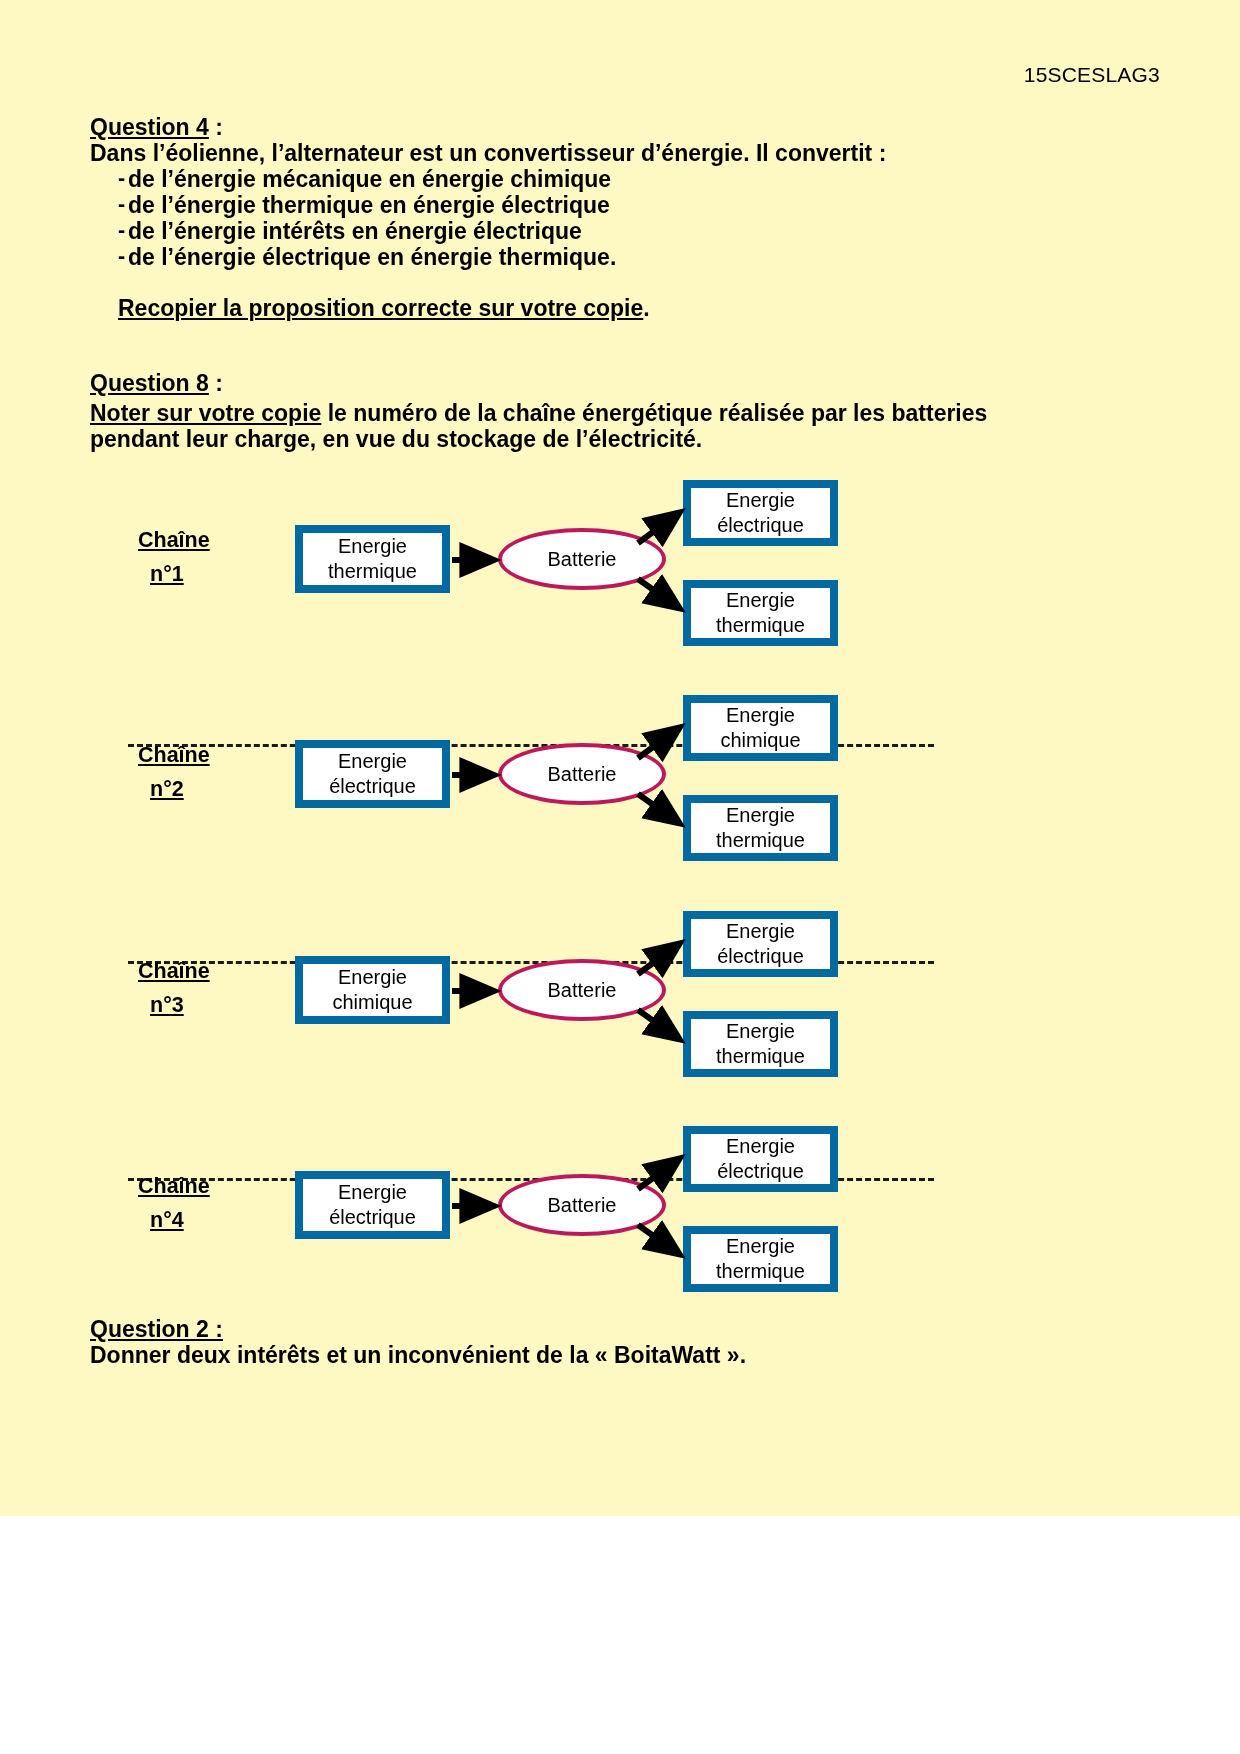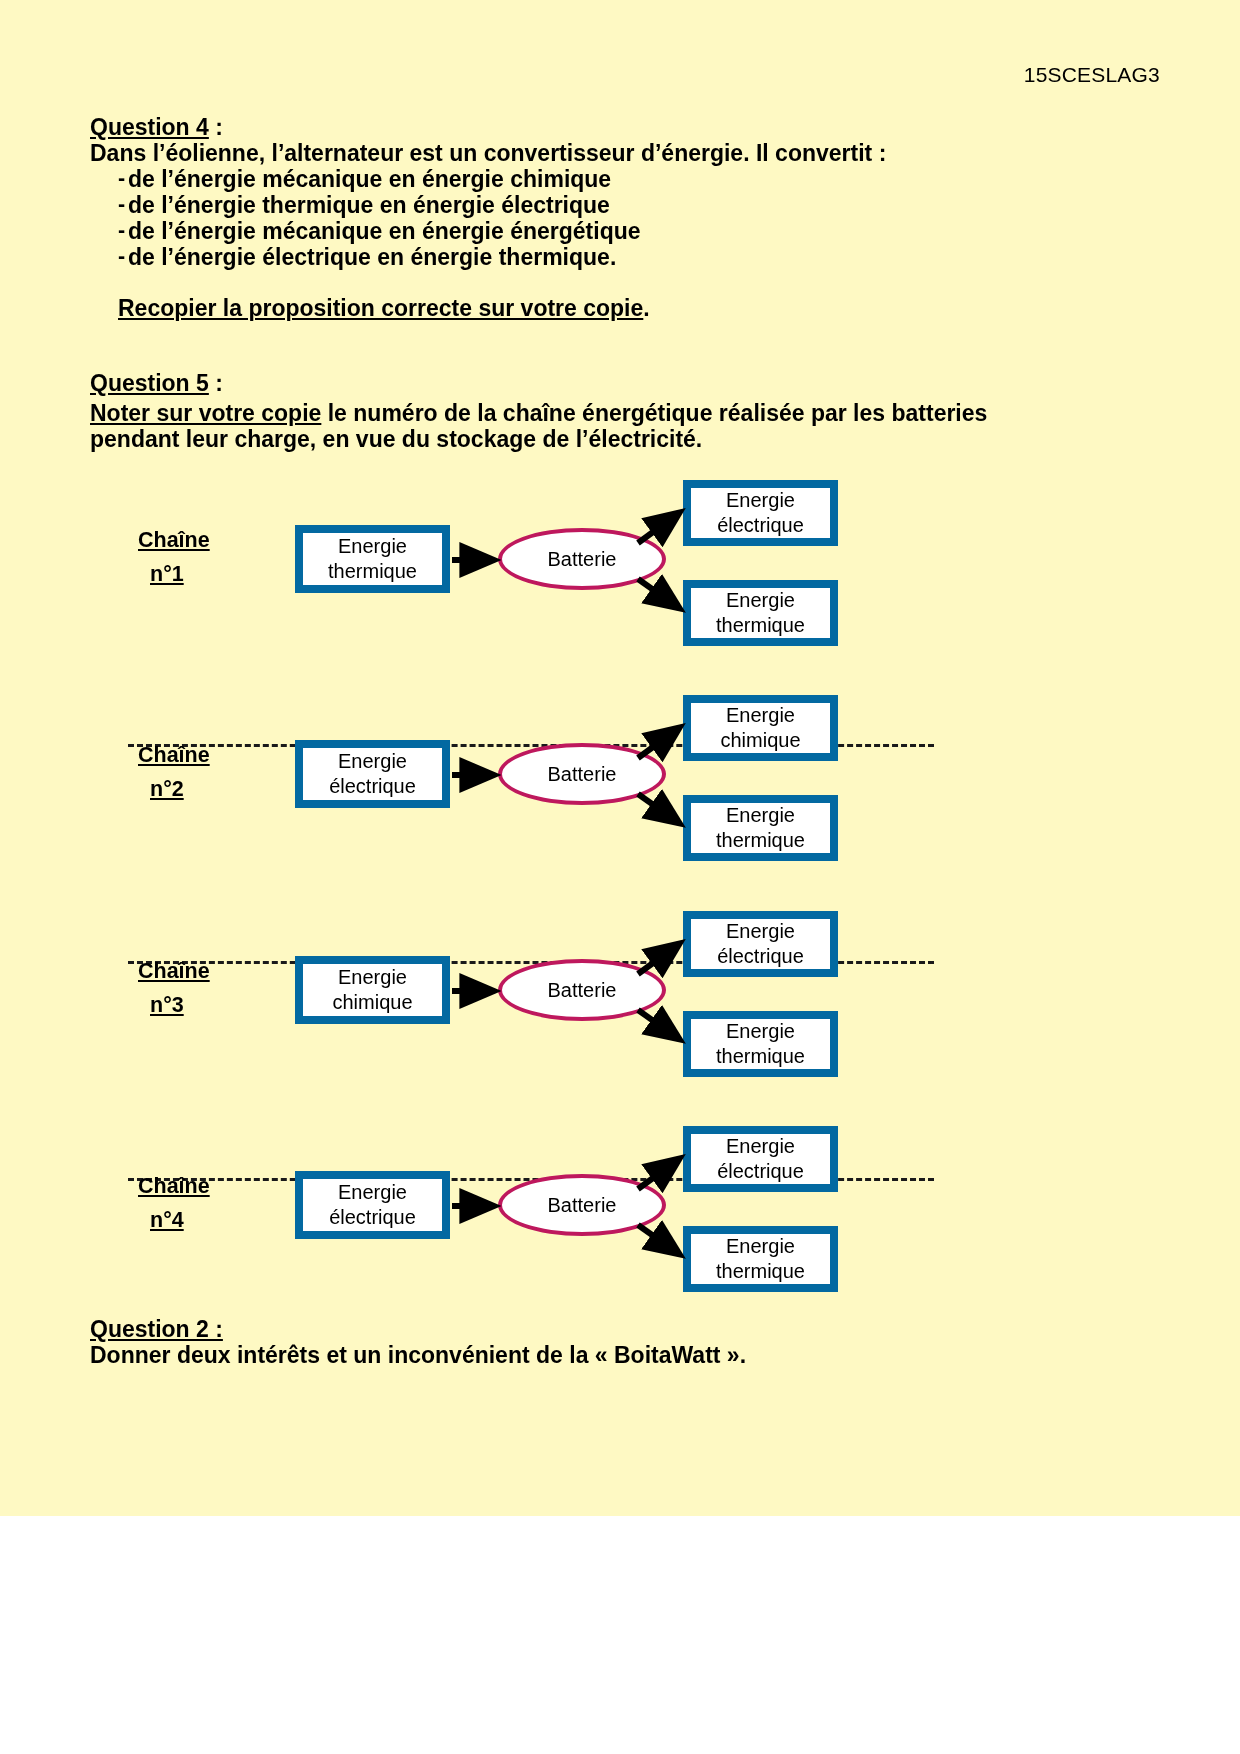--- a/index.html
+++ b/index.html
@@ -190,31 +190,31 @@
     <div class="bullet-row">
       <span class="bullet-dash">-</span>
       <span class="bullet-text">de l’énergie mécanique en énergie chimique</span>
     </div>
     <div class="bullet-row">
       <span class="bullet-dash">-</span>
       <span class="bullet-text">de l’énergie thermique en énergie électrique</span>
     </div>
     <div class="bullet-row">
       <span class="bullet-dash">-</span>
-      <span class="bullet-text">de l’énergie mécanique en énergie énergétique</span>
+      <span class="bullet-text">de l’énergie intérêts en énergie électrique</span>
     </div>
     <div class="bullet-row">
       <span class="bullet-dash">-</span>
       <span class="bullet-text">de l’énergie électrique en énergie thermique.</span>
     </div>
   </div>
 
   <div class="recopier body-text" style="top:295px;"><span class="u">Recopier la proposition correcte sur votre copie</span><span>.</span></div>
 
-  <div class="q-heading body-text" style="top:370px;"><span class="u">Question 5</span><span> :</span></div>
+  <div class="q-heading body-text" style="top:370px;"><span class="u">Question 8</span><span> :</span></div>
 
   <div class="q-line body-text" style="top:426px;">pendant leur charge, en vue du stockage de l’électricité.</div>
 
   <div class="q-line body-text" style="top:400px;"><span class="u">Noter sur votre copie</span><span> le numéro de la chaîne énergétique réalisée par les batteries</span></div>
 
   <div class="diagram">
 
     <div class="chain" style="top:475px;">
       <div class="chain-label" style="top:48px;">
         <span class="u">Chaîne</span>

